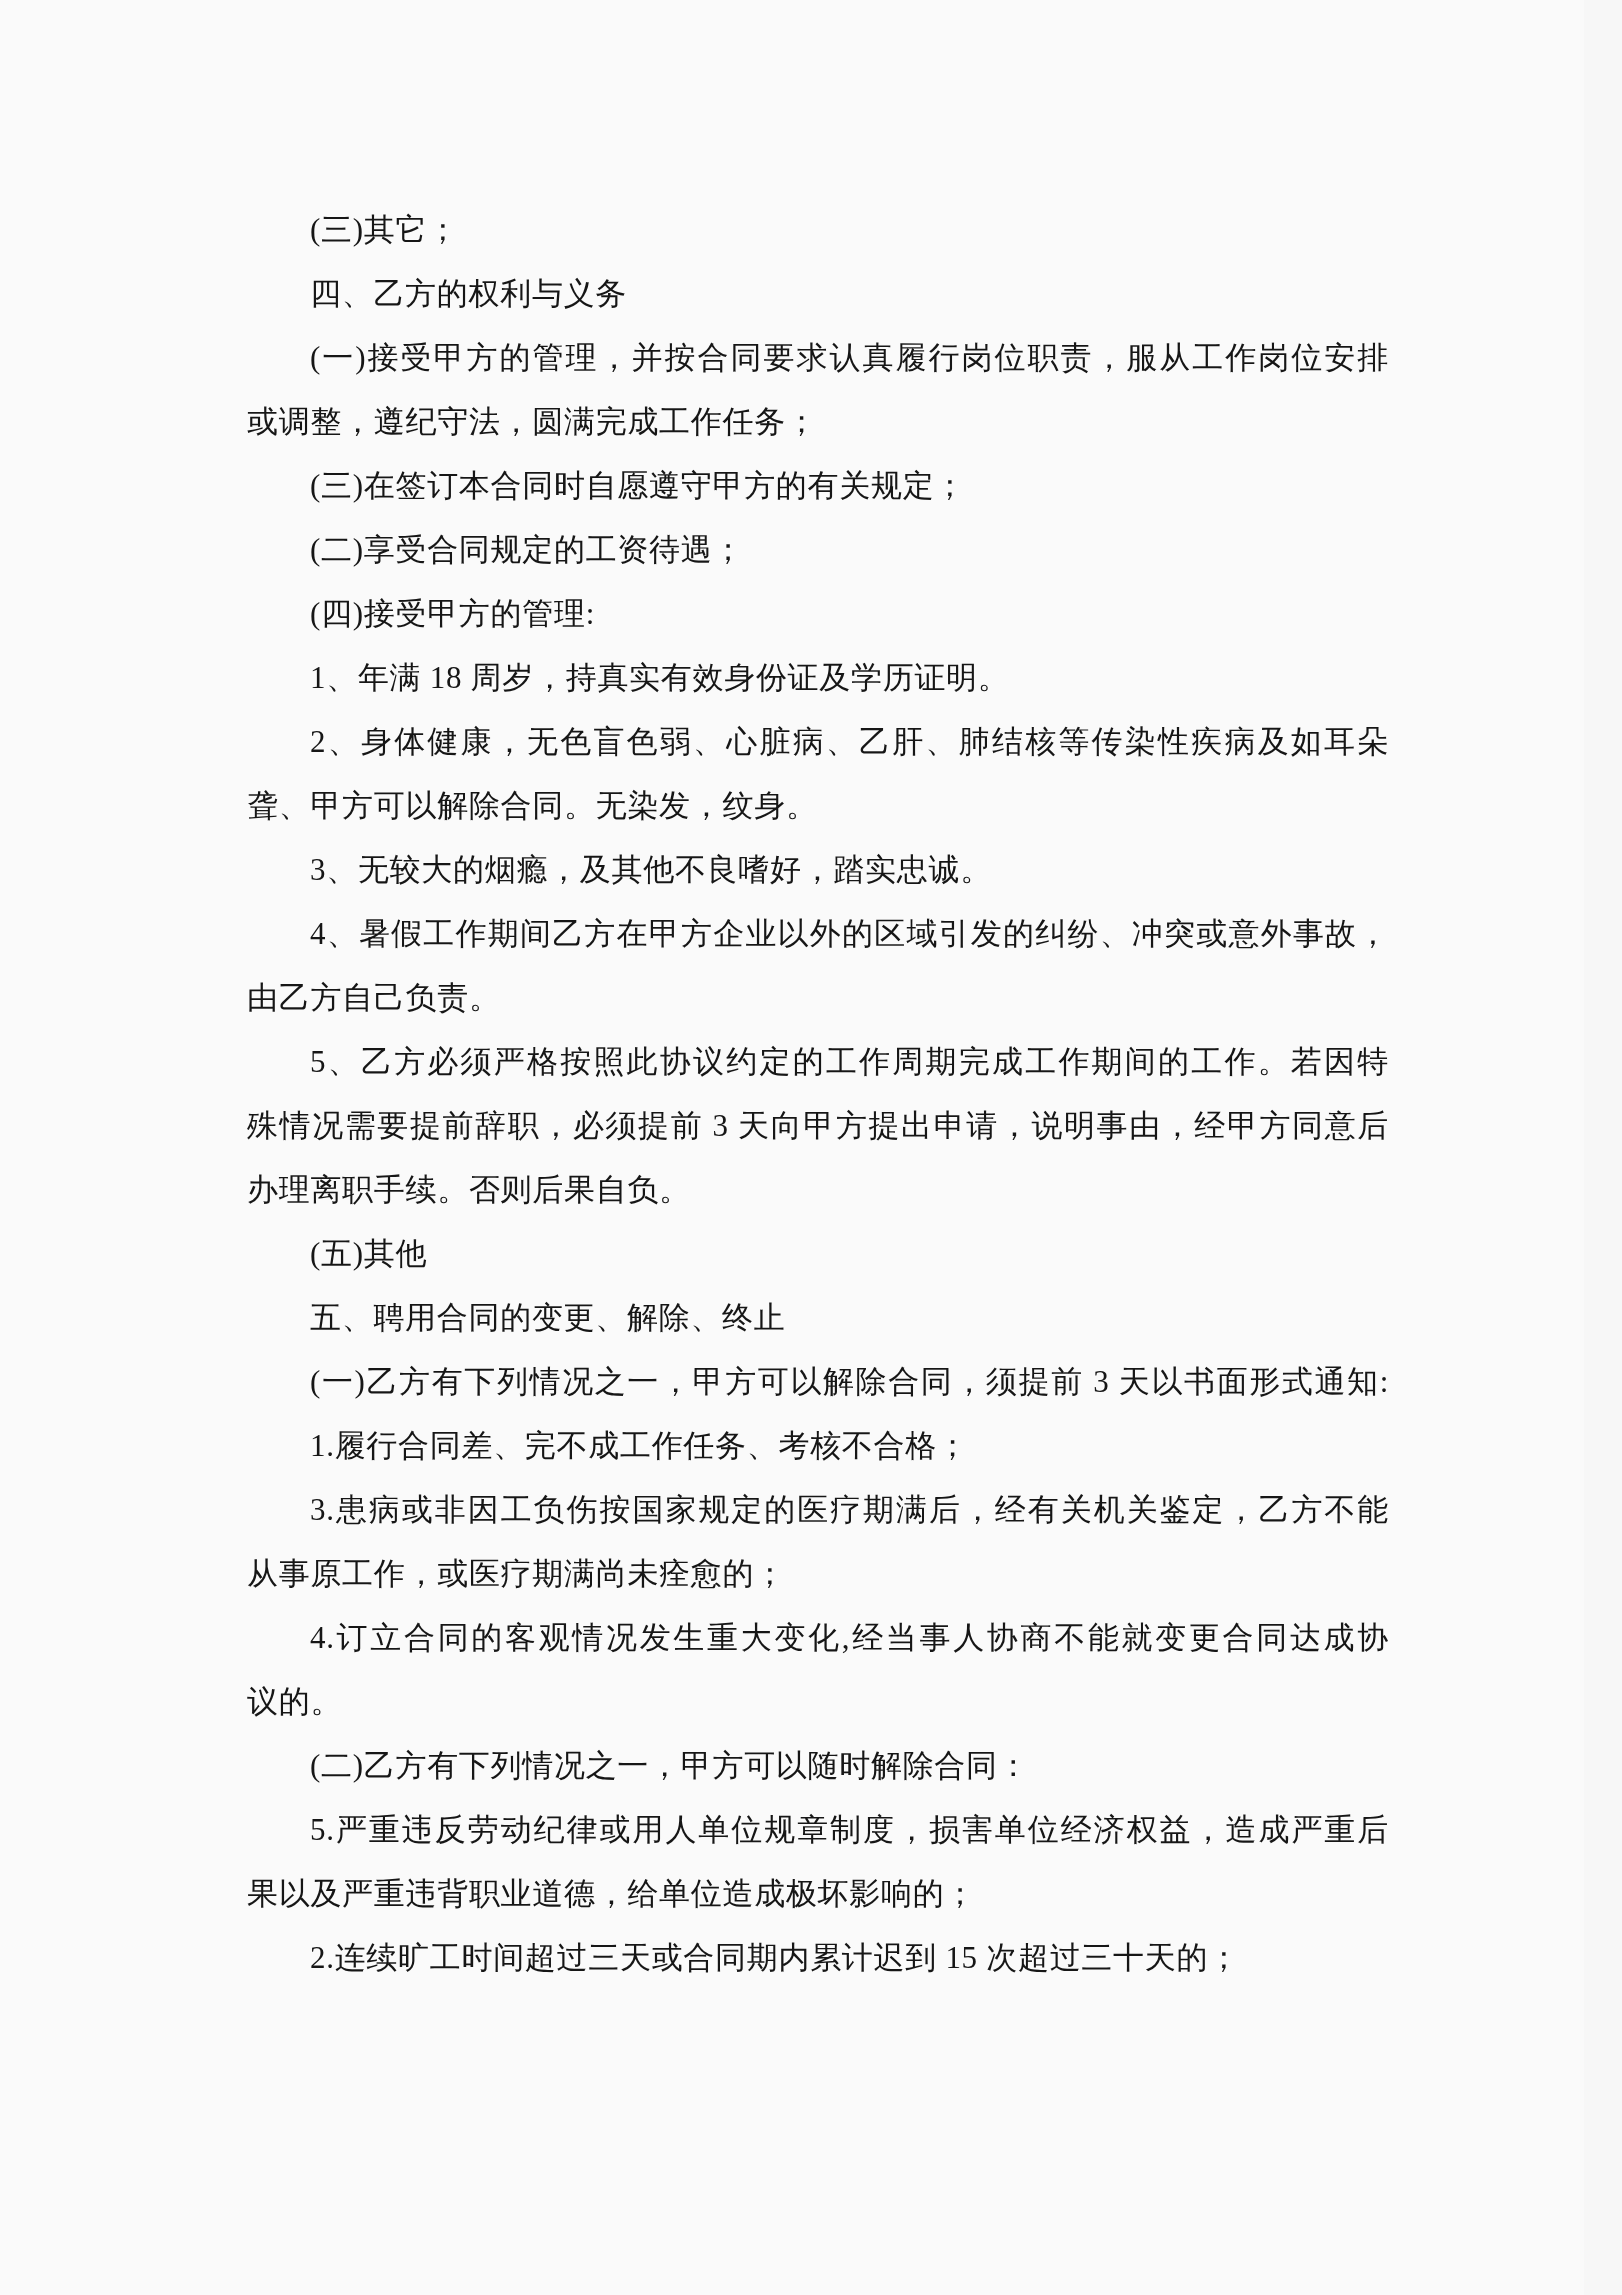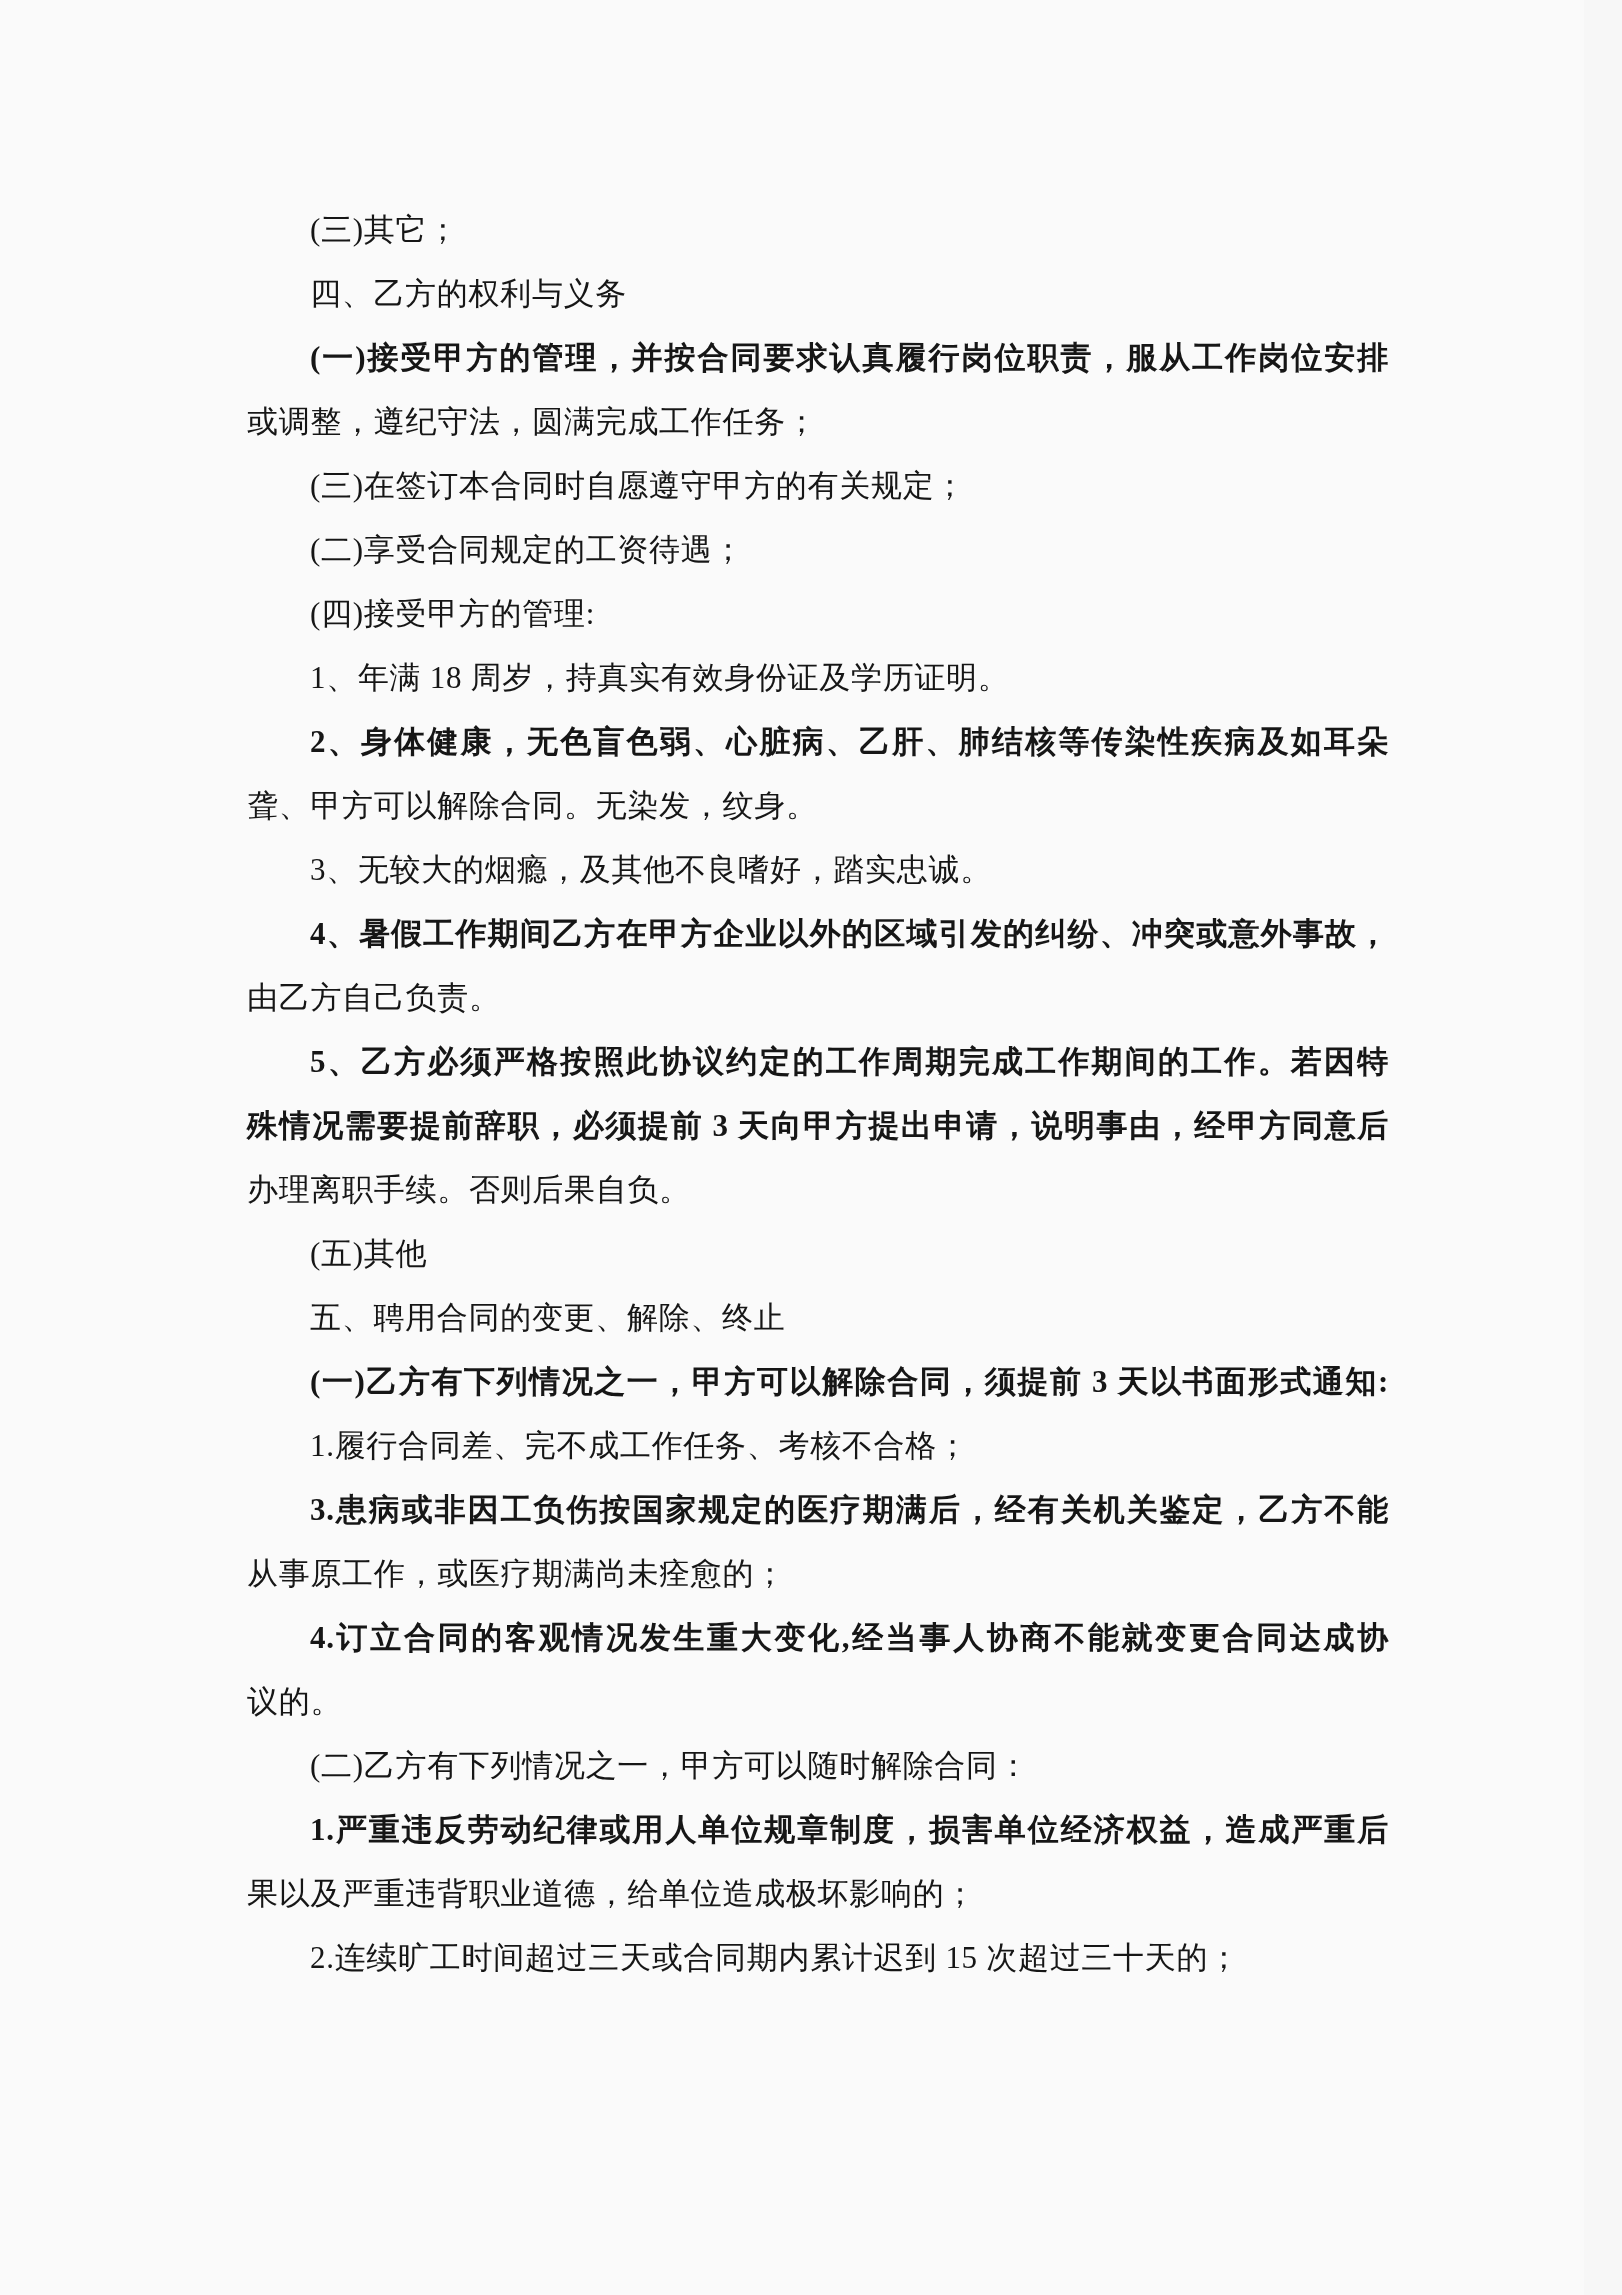--- a/index.html
+++ b/index.html
@@ -32,21 +32,20 @@
     letter-spacing: 0.7px;
   }
   .line.indent {
     text-indent: 63px;
   }
   .line.full {
     white-space: normal;
     text-align: justify;
     text-align-last: justify;
     text-justify: inter-ideograph;
-    font-weight: bold;
   }
 </style>
 </head>
 <body>
 
 <div class="page" style="background: rgb(250, 250, 250); color: rgb(22, 22, 22);">
   <div class="doc-body">
       <div class="line indent">(三)其它；</div>
       <div class="line indent">四、乙方的权利与义务</div>
       <div class="line indent full">(一)接受甲方的管理，并按合同要求认真履行岗位职责，服从工作岗位安排</div>
@@ -65,18 +64,18 @@
       <div class="line">办理离职手续。否则后果自负。</div>
       <div class="line indent">(五)其他</div>
       <div class="line indent">五、聘用合同的变更、解除、终止</div>
       <div class="line indent full">(一)乙方有下列情况之一，甲方可以解除合同，须提前 3 天以书面形式通知:</div>
       <div class="line indent">1.履行合同差、完不成工作任务、考核不合格；</div>
       <div class="line indent full">3.患病或非因工负伤按国家规定的医疗期满后，经有关机关鉴定，乙方不能</div>
       <div class="line">从事原工作，或医疗期满尚未痊愈的；</div>
       <div class="line indent full">4.订立合同的客观情况发生重大变化,经当事人协商不能就变更合同达成协</div>
       <div class="line">议的。</div>
       <div class="line indent">(二)乙方有下列情况之一，甲方可以随时解除合同：</div>
-      <div class="line indent full">1.严重违反劳动纪律或用人单位规章制度，损害单位经济权益，造成严重后</div>
+      <div class="line indent full">5.严重违反劳动纪律或用人单位规章制度，损害单位经济权益，造成严重后</div>
       <div class="line">果以及严重违背职业道德，给单位造成极坏影响的；</div>
       <div class="line indent">2.连续旷工时间超过三天或合同期内累计迟到 15 次超过三十天的；</div>
     </div>
 </div>
 
 
 </body></html>

